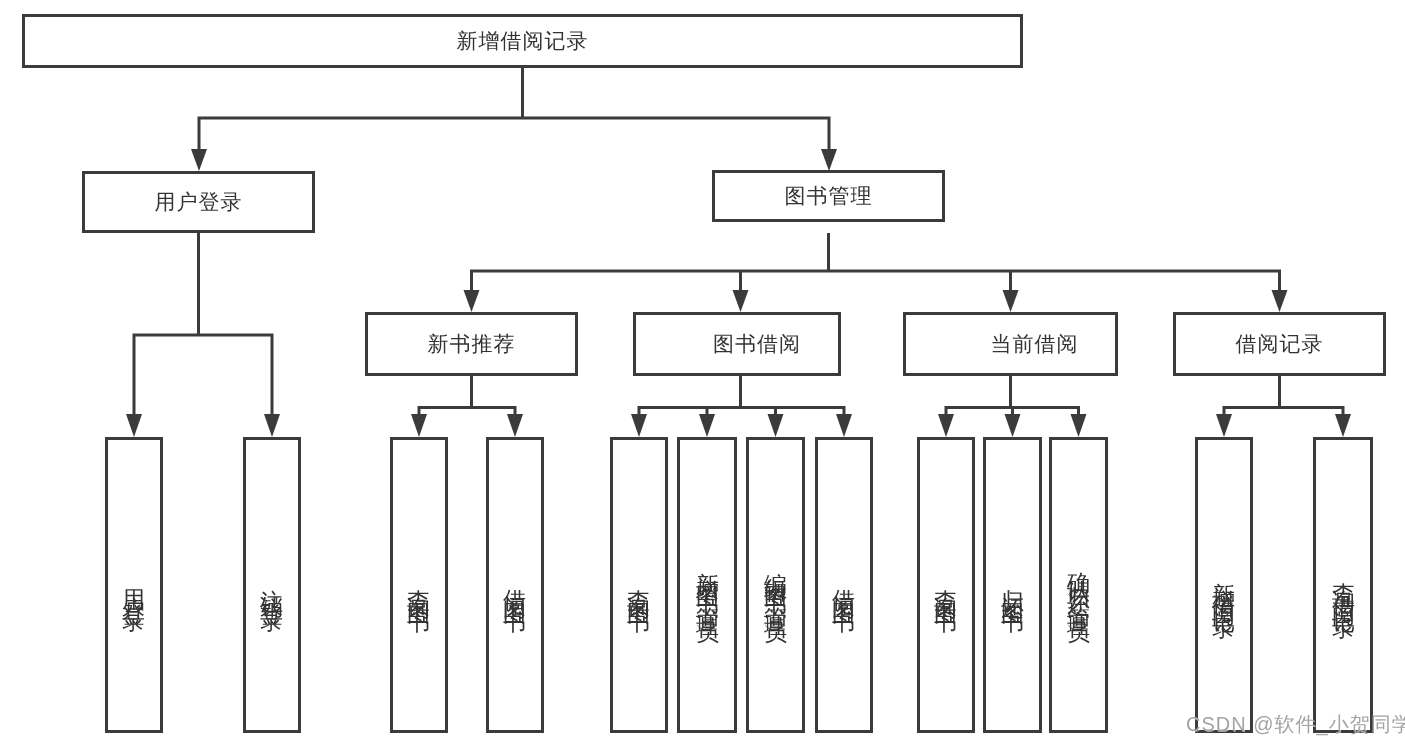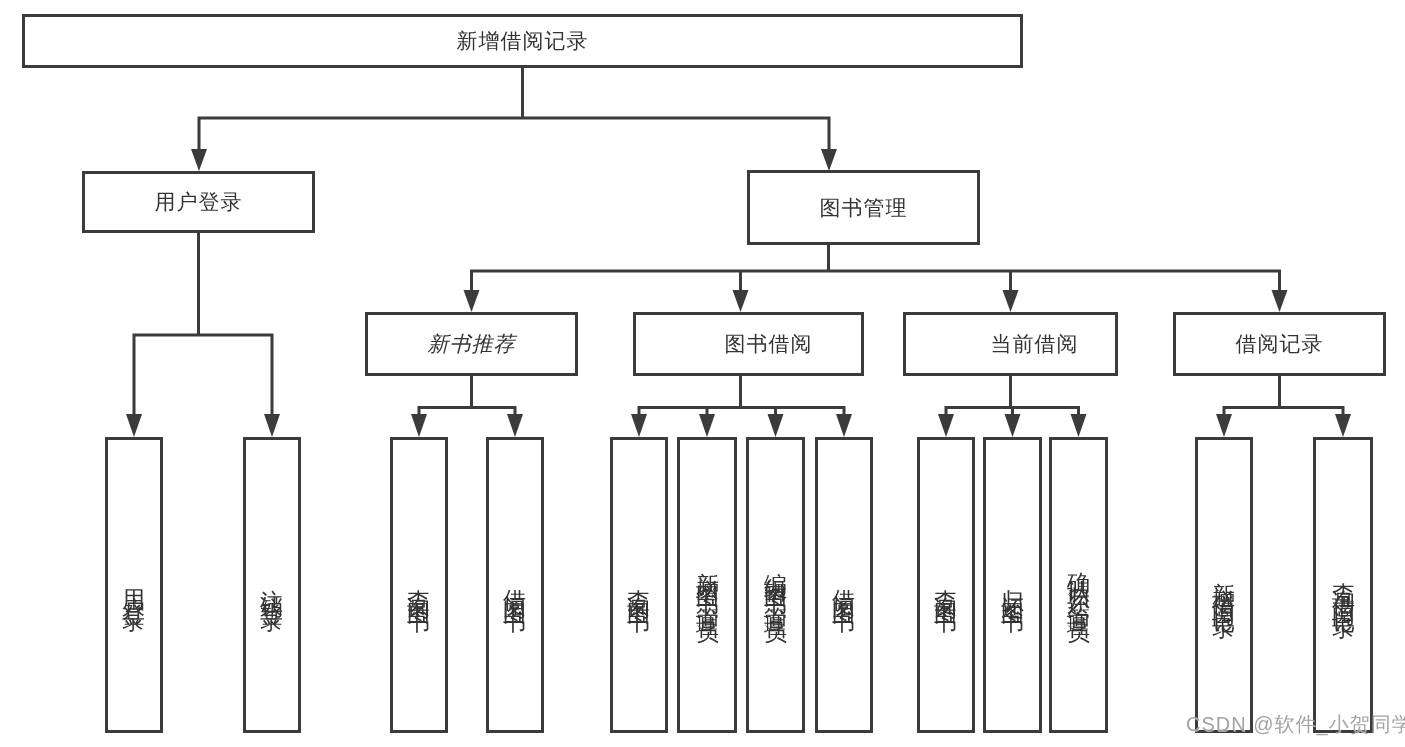--- a/index.html
+++ b/index.html
@@ -15,24 +15,24 @@
   svg.connectors{position:absolute;left:0;top:0;width:1405px;height:747px;}
   svg.connectors path{stroke:var(--line);stroke-width:3;fill:none;}
   svg.connectors polygon{fill:var(--line);stroke:none;}
   .box{position:absolute;background:var(--box_fill);border:3px solid var(--line);color:var(--text);}
   .box.h{display:flex;align-items:center;justify-content:center;font-size:21px;letter-spacing:1px;white-space:nowrap;}
   .box.v{writing-mode:vertical-rl;text-orientation:mixed;text-align:center;line-height:52px;font-size:23px;letter-spacing:7px;top:437px;width:58px;height:296px;}
   
   #n-root{left:22px;top:14px;width:1001px;height:54px;}
   
   #n-user{left:82px;top:171px;width:233px;height:62px;}
-  #n-mgmt{left:712px;top:170px;width:233px;height:75px;margin-left:35px;}
+  #n-mgmt{left:712px;top:170px;width:233px;height:52px;}
   
-  #n-l3-0{left:365px;top:312px;width:213px;height:64px;font-style:italic;}
-  #n-l3-1{left:633px;top:312px;width:231px;height:64px;padding-left:40px;}
+  #n-l3-0{left:365px;top:312px;width:213px;height:64px;}
+  #n-l3-1{left:633px;top:312px;width:208px;height:64px;padding-left:40px;}
   #n-l3-2{left:903px;top:312px;width:215px;height:64px;padding-left:48px;}
   #n-l3-3{left:1173px;top:312px;width:213px;height:64px;}
   
   #lf-0{left:105px;}
   #lf-1{left:243px;}
   #lf-2{left:390px;}
   #lf-3{left:486px;}
   #lf-4{left:610px;}
   #lf-5{left:677px;width:60px;}
   #lf-6{left:746px;width:59px;}

